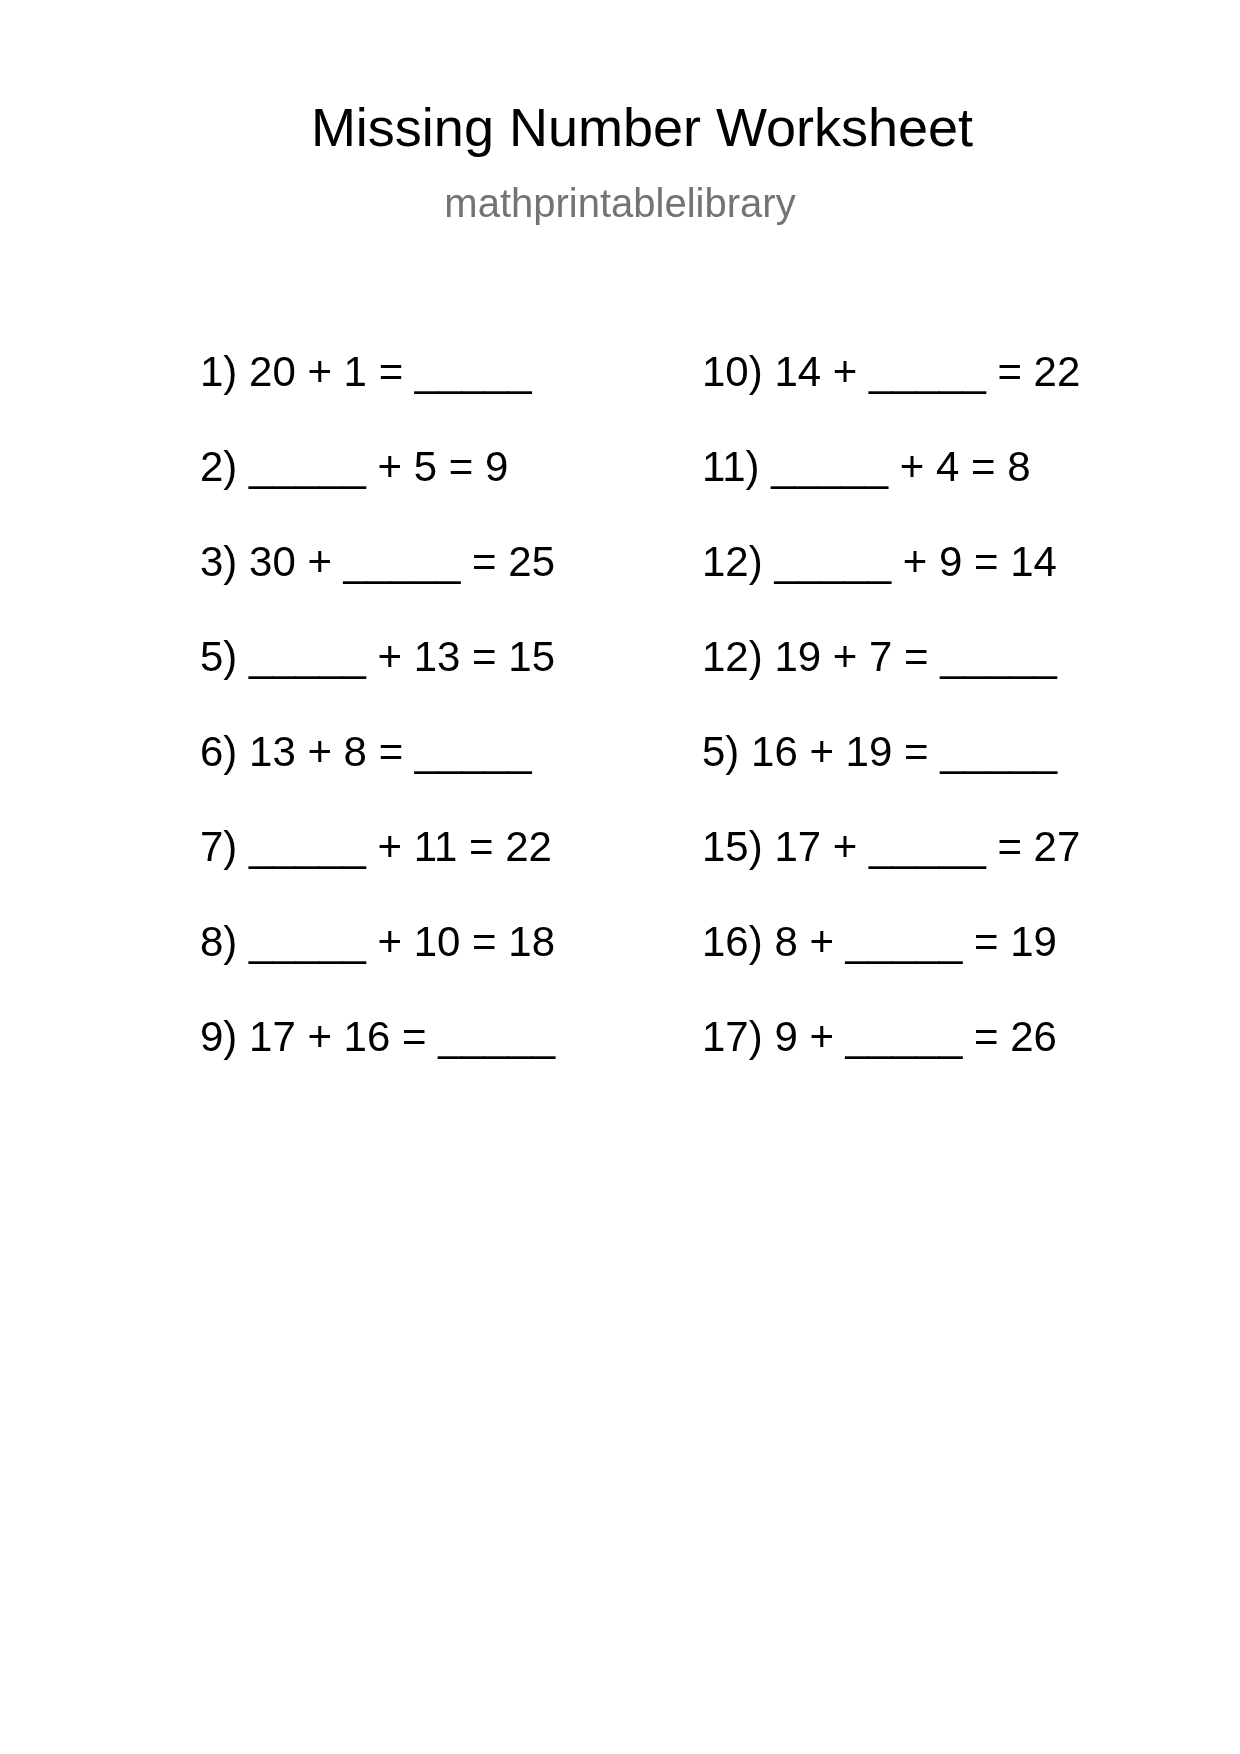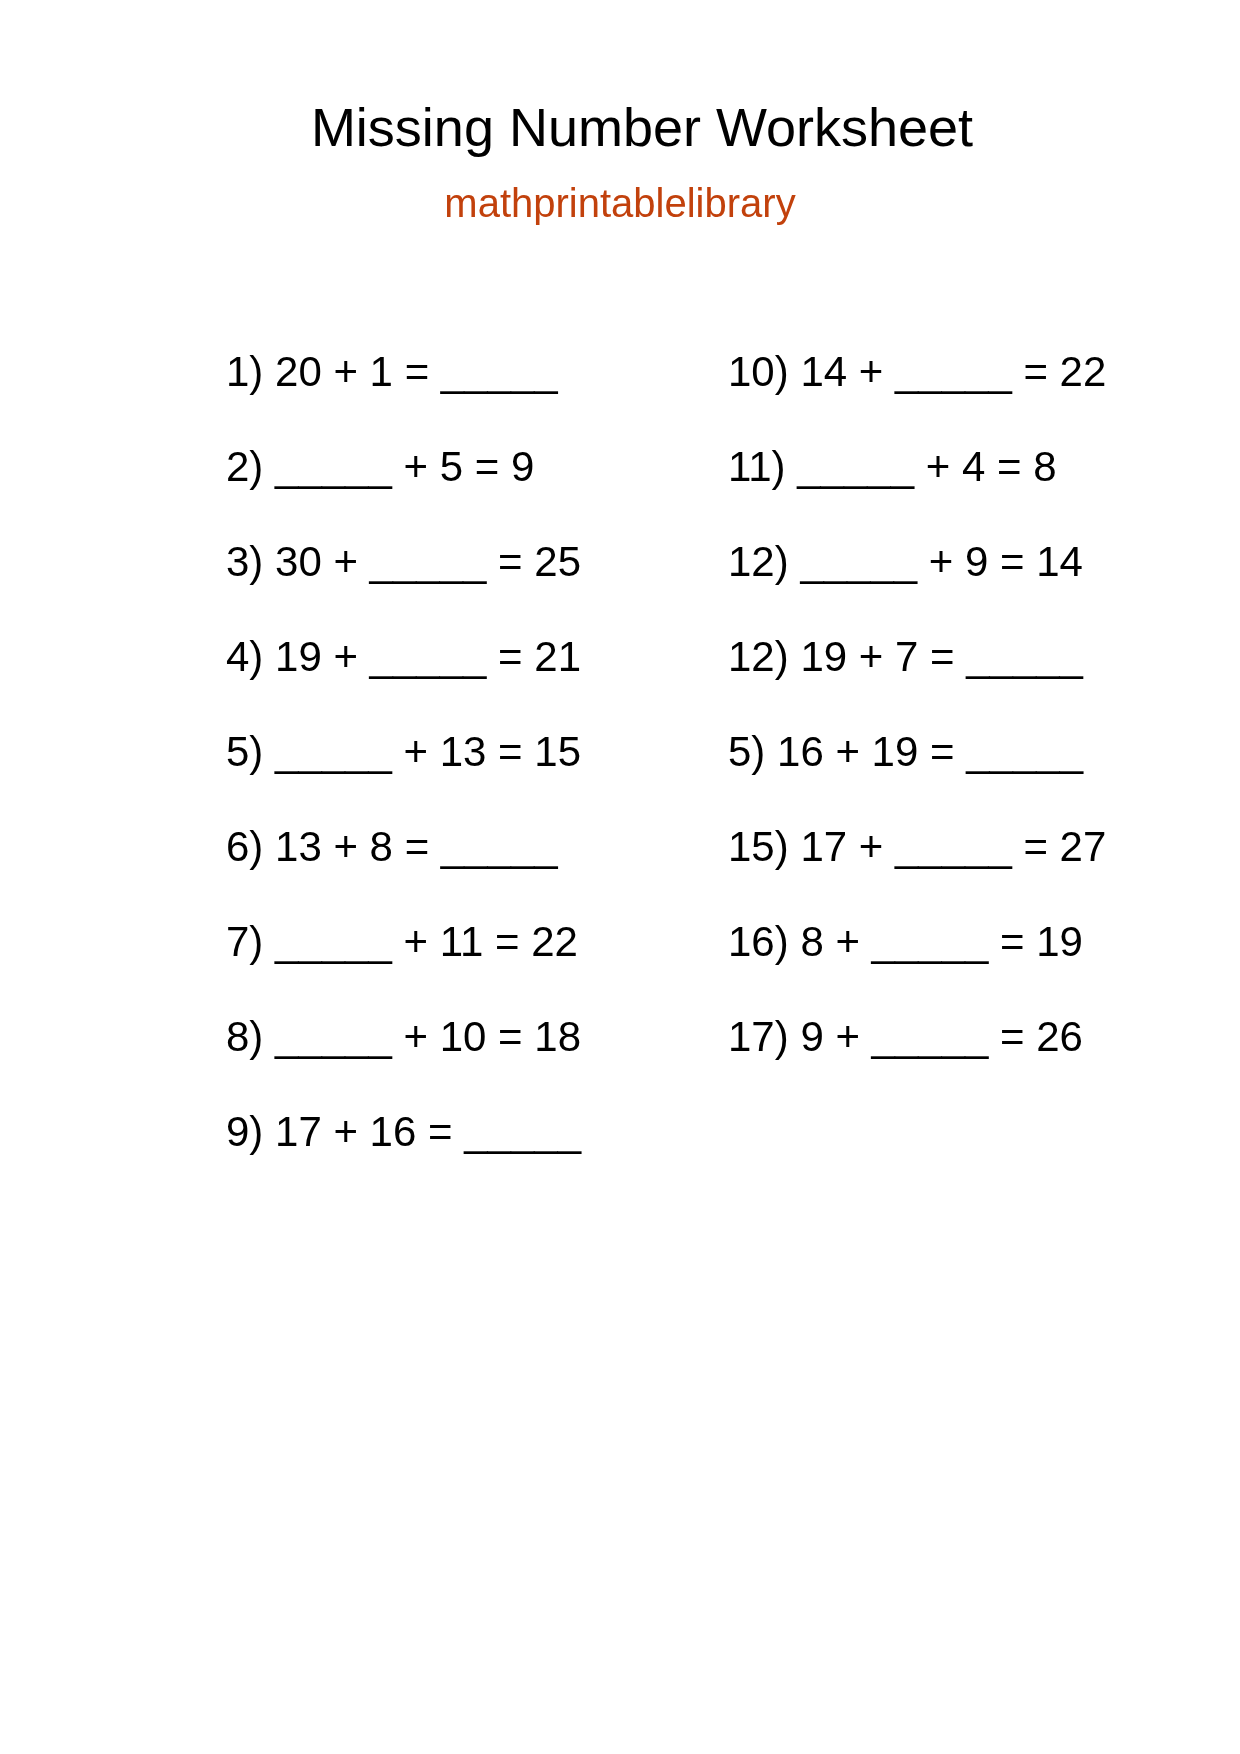--- a/index.html
+++ b/index.html
@@ -7,42 +7,41 @@
       width: 1240px; height: 1754px; position: relative; overflow: hidden;
       font-family: "Liberation Sans", sans-serif; color: #000;
     }
     .title {
       position: absolute; left: 0; width: 1240px; top: 96px;
       text-align: center; font-size: 54px; line-height: 62px;
       padding-left: 44px; box-sizing: border-box;
     }
     .subtitle {
       position: absolute; left: 0; width: 1240px; top: 180px;
-      text-align: center; font-size: 40px; line-height: 46px; color: #c2410c;
+      text-align: center; font-size: 40px; line-height: 46px; color: #737373;
       box-sizing: border-box;
     }
     .col { position: absolute; top: 348px; }
     .col.left { left: 200px; }
     .col.right { left: 702px; }
     .problem {
-      font-size: 42px; line-height: 48px; height: 95px; white-space: nowrap; margin-left: 26px;
+      font-size: 42px; line-height: 48px; height: 95px; white-space: nowrap;
     }
   </style>
 </head>
 <body>
 
 <div>
   <div class="title">Missing Number Worksheet</div>
   <div class="subtitle">mathprintablelibrary</div>
 
   <div class="col left">
     <div class="problem"><span>1)</span> <span>20 + 1 = _____</span></div>
     <div class="problem"><span>2)</span> <span>_____ + 5 = 9</span></div>
     <div class="problem"><span>3)</span> <span>30 + _____ = 25</span></div>
-    <div class="problem"><span>4)</span> <span>19 + _____ = 21</span></div>
     <div class="problem"><span>5)</span> <span>_____ + 13 = 15</span></div>
     <div class="problem"><span>6)</span> <span>13 + 8 = _____</span></div>
     <div class="problem"><span>7)</span> <span>_____ + 11 = 22</span></div>
     <div class="problem"><span>8)</span> <span>_____ + 10 = 18</span></div>
     <div class="problem"><span>9)</span> <span>17 + 16 = _____</span></div>
   </div>
 
   <div class="col right">
     <div class="problem"><span>10)</span> <span>14 + _____ = 22</span></div>
     <div class="problem"><span>11)</span> <span>_____ + 4 = 8</span></div>

